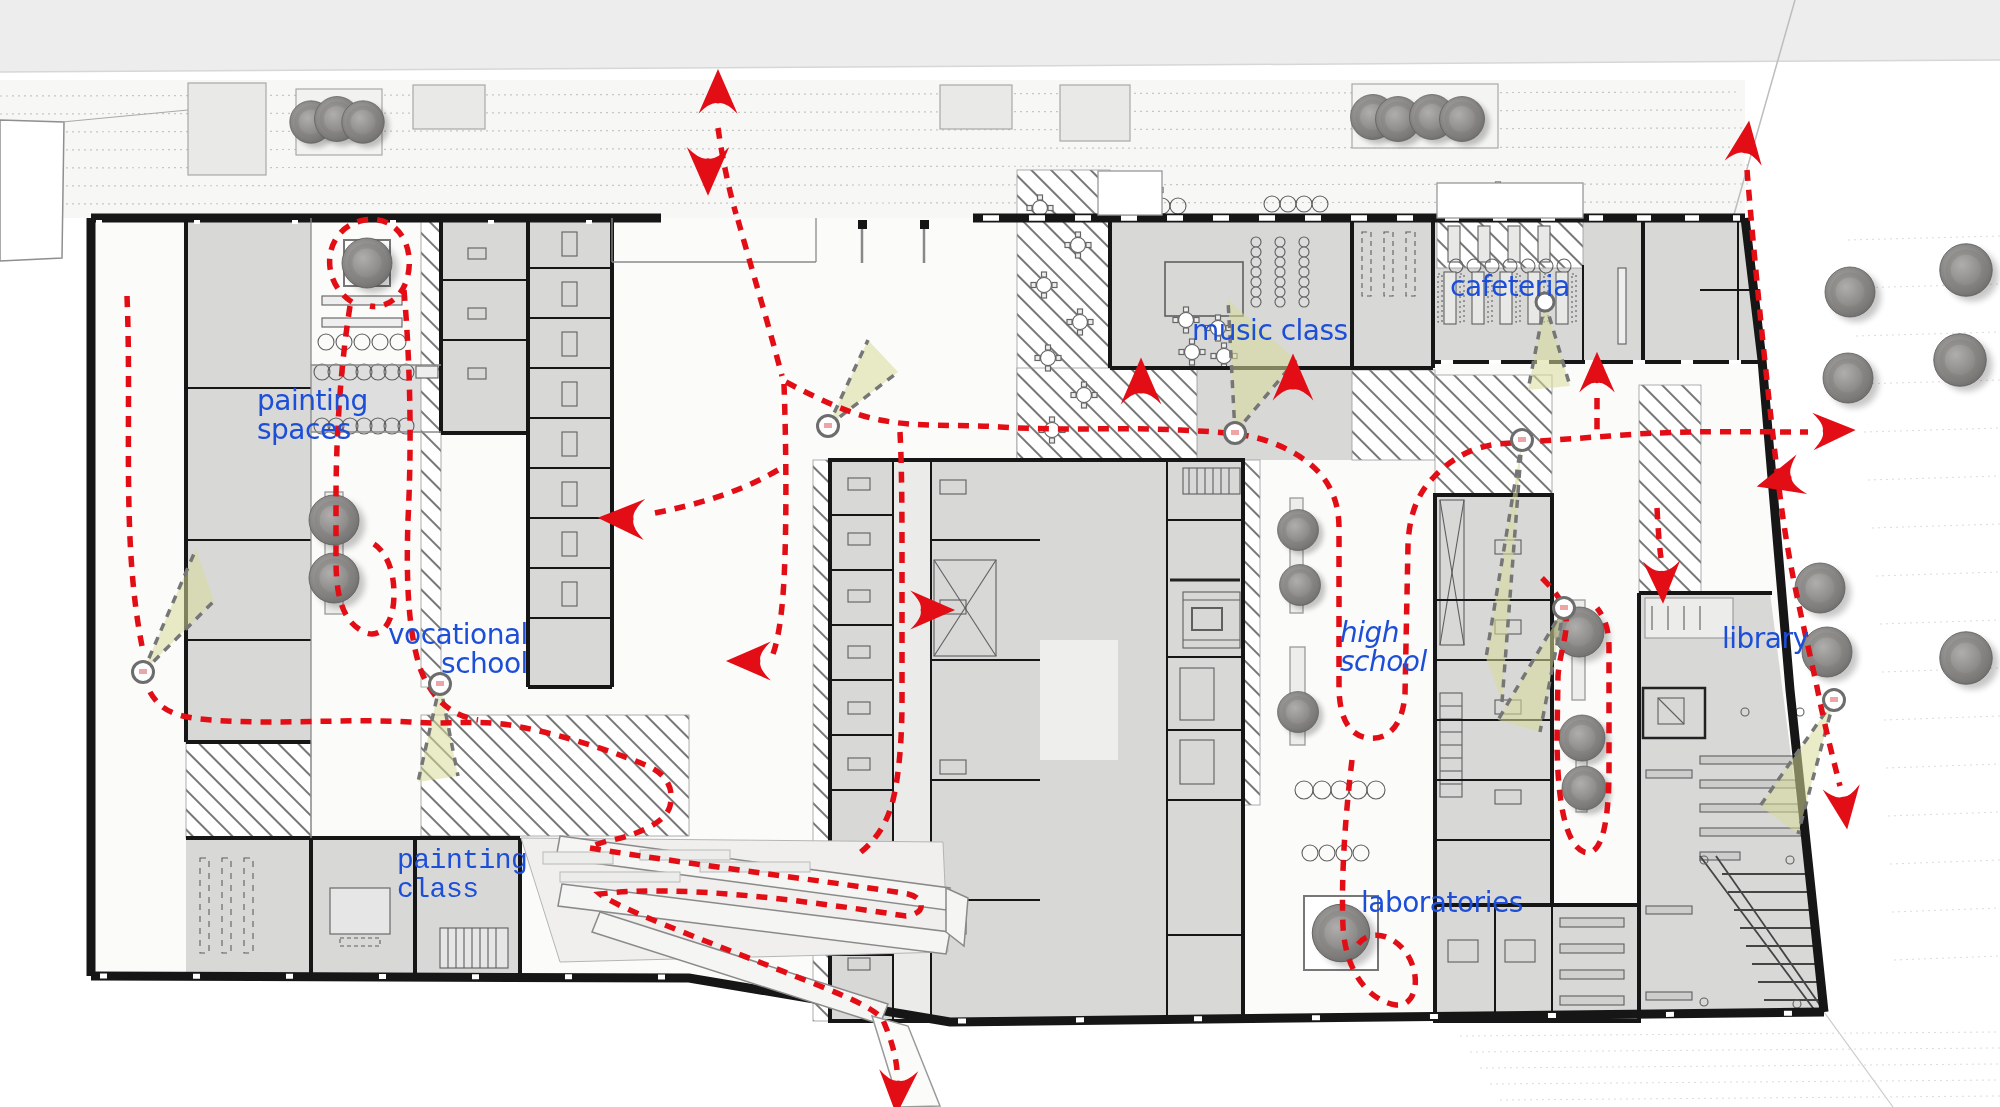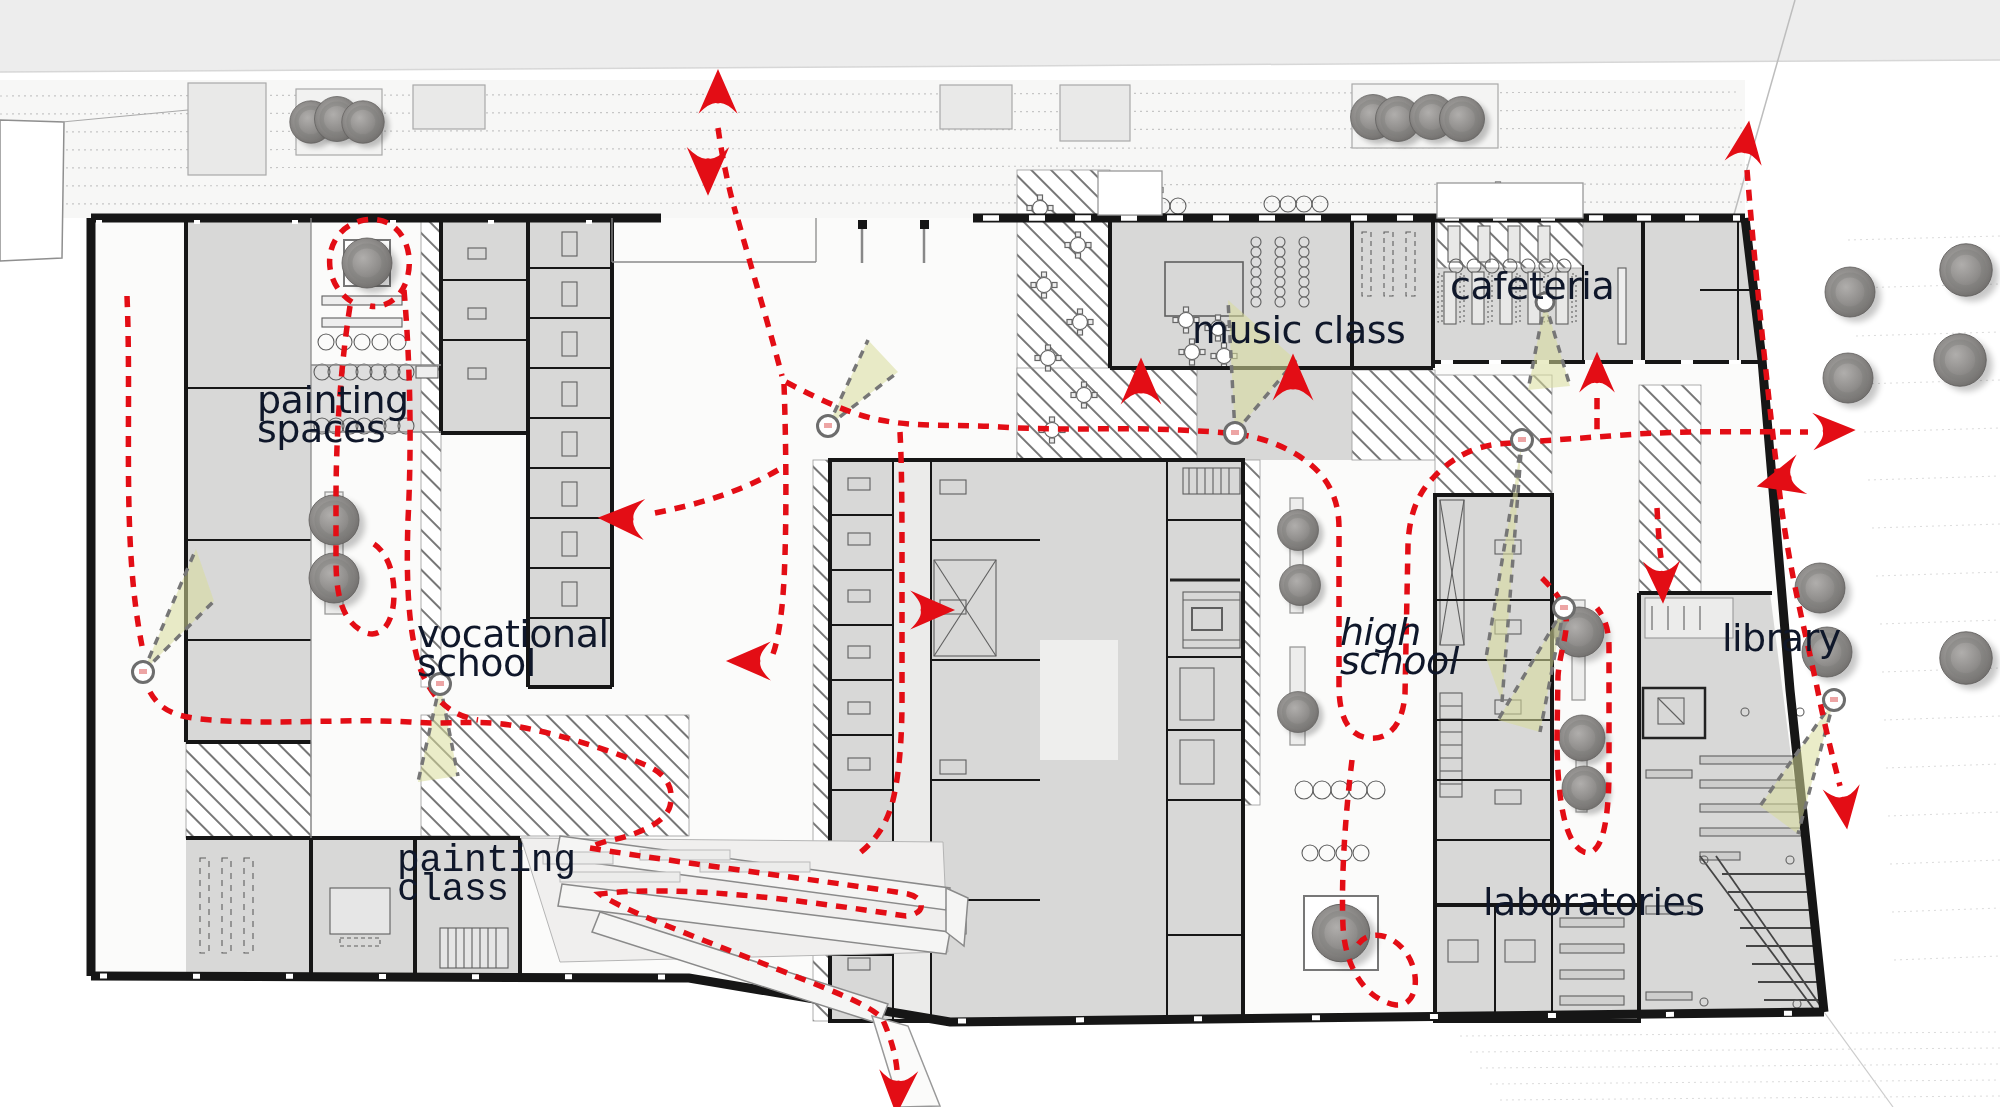--- a/index.html
+++ b/index.html
@@ -1,19 +1,19 @@
 <!DOCTYPE html>
 <html><head>
 <meta charset="utf-8">
 <style>
   html,body{margin:0;padding:0;background:#fff;}
   #stage{position:relative;width:2000px;height:1107px;overflow:hidden;background:#fff;
          font-family:"DejaVu Sans","Liberation Sans",sans-serif;}
   #stage svg{position:absolute;left:0;top:0;}
-  .plan-label{position:absolute;color:#0f172a;font-size:38px;line-height:29px;
+  .plan-label{position:absolute;color:#1d4ed8;font-size:28px;line-height:29px;
               letter-spacing:-0.5px;white-space:nowrap;z-index:5;}
 </style>
 </head>
 <body>
 
 <div id="stage">
 
 <svg width="2000" height="1107" viewBox="0 0 2000 1107">
   <defs>
     <pattern id="hatch" width="14" height="14" patternTransform="rotate(45)" patternUnits="userSpaceOnUse">
@@ -655,38 +655,38 @@
     <g>
           <circle cx="1545" cy="302" r="9"></circle>
         </g>
   </g>
 </svg>
 
 <div class="plan-label" style="left:257px;top:386px;">
   <div>painting</div>
       <div>spaces</div>
 </div>
-<div class="plan-label" style="left:417px;top:620px;">
+<div class="plan-label" style="left:388px;top:620px;text-align:right;">
   <div>vocational</div>
       <div>school</div>
 </div>
 <div class="plan-label" style="left:397px;top:846px;font-family:Liberation Mono, monospace;">
   <div>painting</div>
       <div>class</div>
 </div>
 <div class="plan-label" style="left:1192px;top:316px;">
   <span>music class</span>
 </div>
 <div class="plan-label" style="left:1450px;top:272px;">
   <span>cafeteria</span>
 </div>
 <div class="plan-label" style="left:1340px;top:618px;font-style:italic;">
   <div>high</div>
       <div>school</div>
 </div>
-<div class="plan-label" style="left:1483px;top:888px;">
+<div class="plan-label" style="left:1361px;top:888px;">
   <span>laboratories</span>
 </div>
 <div class="plan-label" style="left:1722px;top:624px;">
   <span>library</span>
 </div>
 
 </div>
 
 </body></html>

